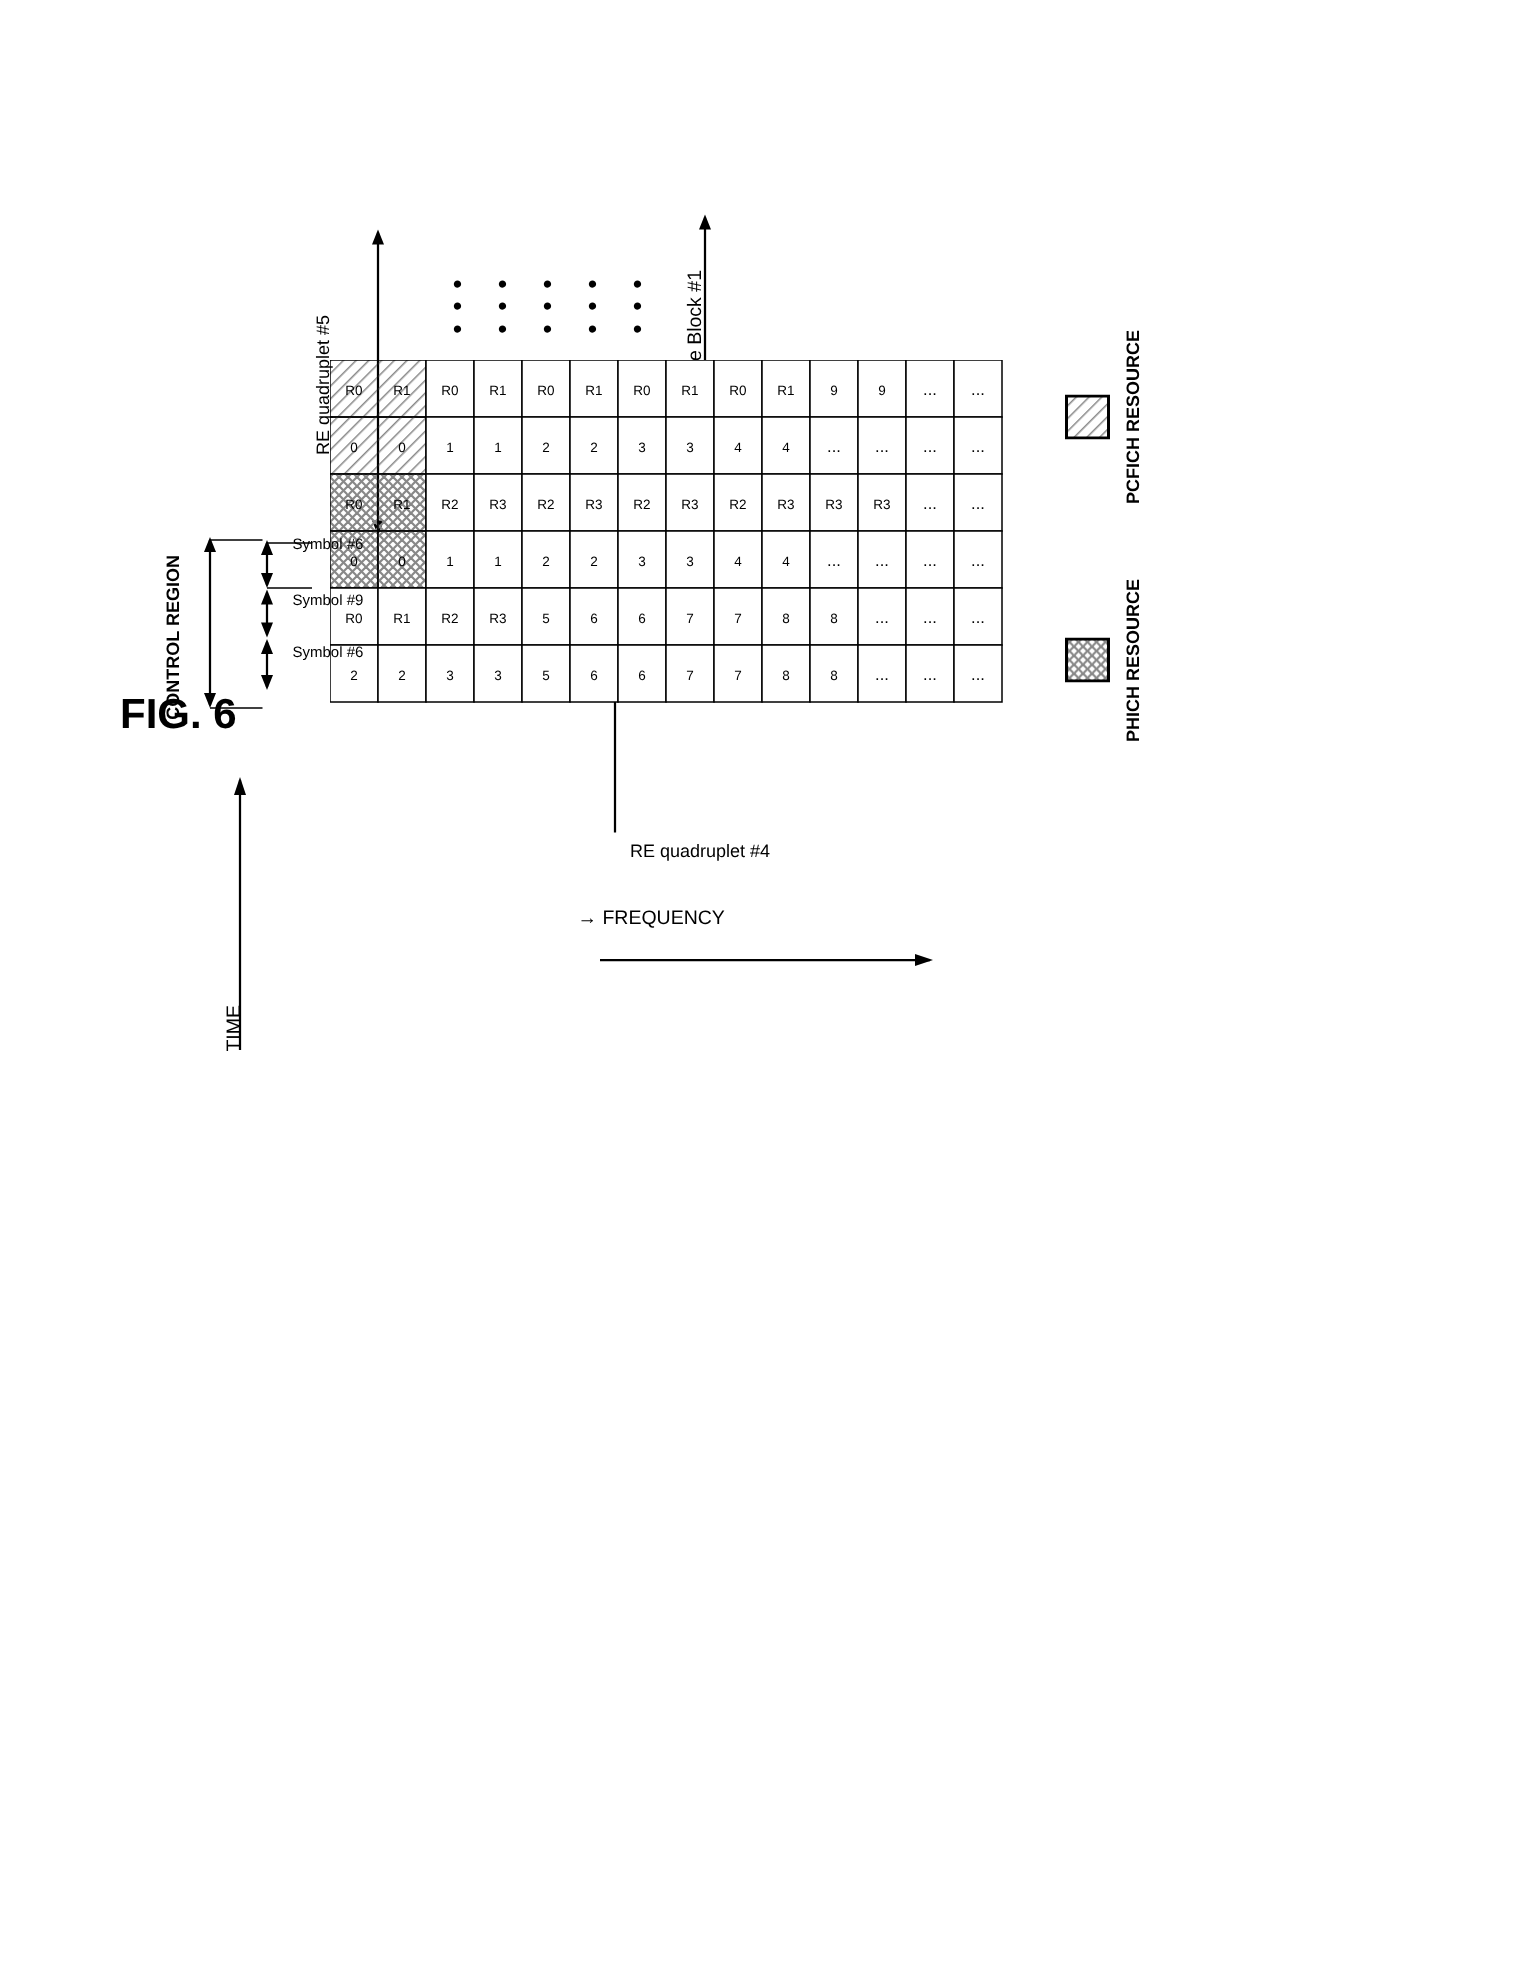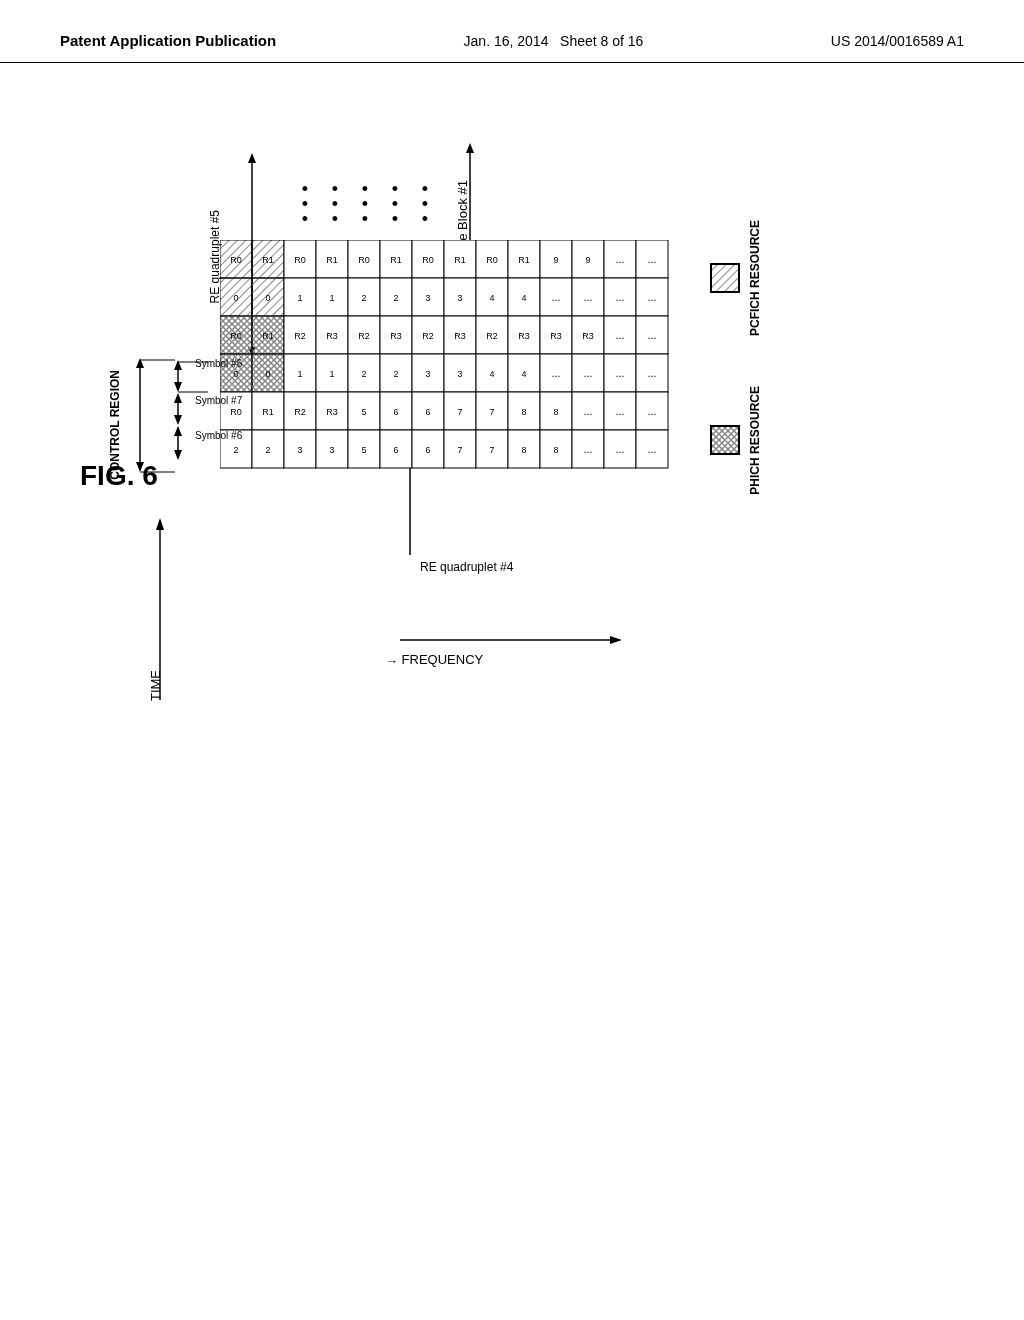--- a/index.html
+++ b/index.html
@@ -53,32 +53,20 @@
       width: 1024px;
       height: 1320px;
       background: #fff;
     }
   </style>
 </head>
 <body>
 
 <div class="page-container">
 
-  <div class="header">
-    <div class="header-left">
-      <span>Patent Application Publication</span>
-    </div>
-    <div class="header-center">
-      <span>Jan. 16, 2014</span>&nbsp;&nbsp;
-      <span>Sheet 8 of 16</span>
-    </div>
-    <div class="header-right">
-      <span>US 2014/0016589 A1</span>
-    </div>
-  </div>
 
   <div style="position:absolute; top:460px; left:80px; font-size:28px; font-weight:bold;">
     <span>FIG. 6</span>
   </div>
 
   <svg class="svg-overlay" xmlns="http://www.w3.org/2000/svg">
 
     <line x1="470" y1="145" x2="470" y2="355" stroke="#000" stroke-width="1.5"></line>
     <polygon points="470,143 466,153 474,153" fill="#000"></polygon>
     <polygon points="470,357 466,347 474,347" fill="#000"></polygon>
@@ -371,35 +359,35 @@
     <text x="400" y="213" font-size="11" text-anchor="middle" font-family="Arial">...</text>
     <rect x="416" y="190" width="32" height="38" fill="#fff" stroke="#000" stroke-width="1"></rect>
     <text x="432" y="213" font-size="11" text-anchor="middle" font-family="Arial">...</text>
 
   </svg>
 
   <div style="position:absolute; top:358px; left:195px; font-size:10px; white-space:nowrap;">
     <span>Symbol #6</span>
   </div>
   <div style="position:absolute; top:395px; left:195px; font-size:10px; white-space:nowrap;">
-    <span>Symbol #7</span>
+    <span>Symbol #9</span>
   </div>
   <div style="position:absolute; top:430px; left:195px; font-size:10px; white-space:nowrap;">
     <span>Symbol #6</span>
   </div>
 
   <div style="position:absolute; top:370px; left:108px; font-size:12px; font-weight:bold; writing-mode:vertical-rl; transform:rotate(180deg); white-space:nowrap;">
     <span>CONTROL REGION</span>
   </div>
 
   <div style="position:absolute; top:560px; left:420px; font-size:12px; white-space:nowrap;">
     <span>RE quadruplet #4</span>
   </div>
 
-  <div style="position:absolute; top:652px; left:385px; font-size:13px; white-space:nowrap;">
+  <div style="position:absolute; top:604px; left:385px; font-size:13px; white-space:nowrap;">
     <span>→ FREQUENCY</span>
   </div>
 
   <div style="position:absolute; top:670px; left:148px; font-size:13px; white-space:nowrap; writing-mode:vertical-rl; transform:rotate(180deg);">
     <span>TIME</span>
   </div>
 
   <div style="position:absolute; top:220px; left:710px; display:flex; flex-direction:column; gap:30px; align-items:center;">
 
     <div style="display:flex; align-items:center; gap:8px;">

